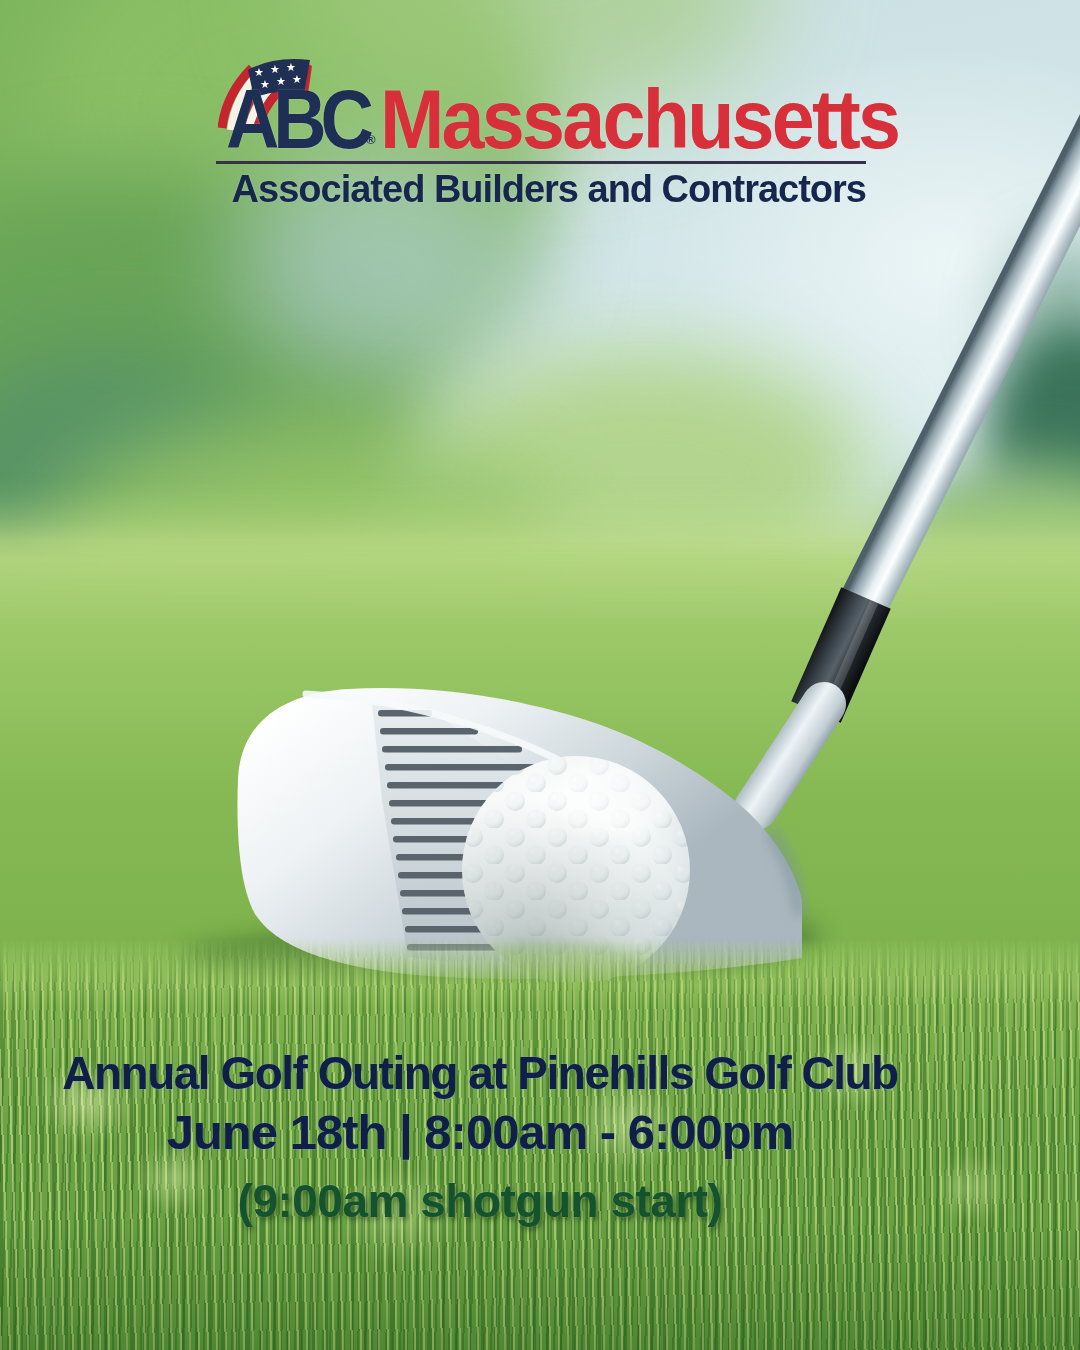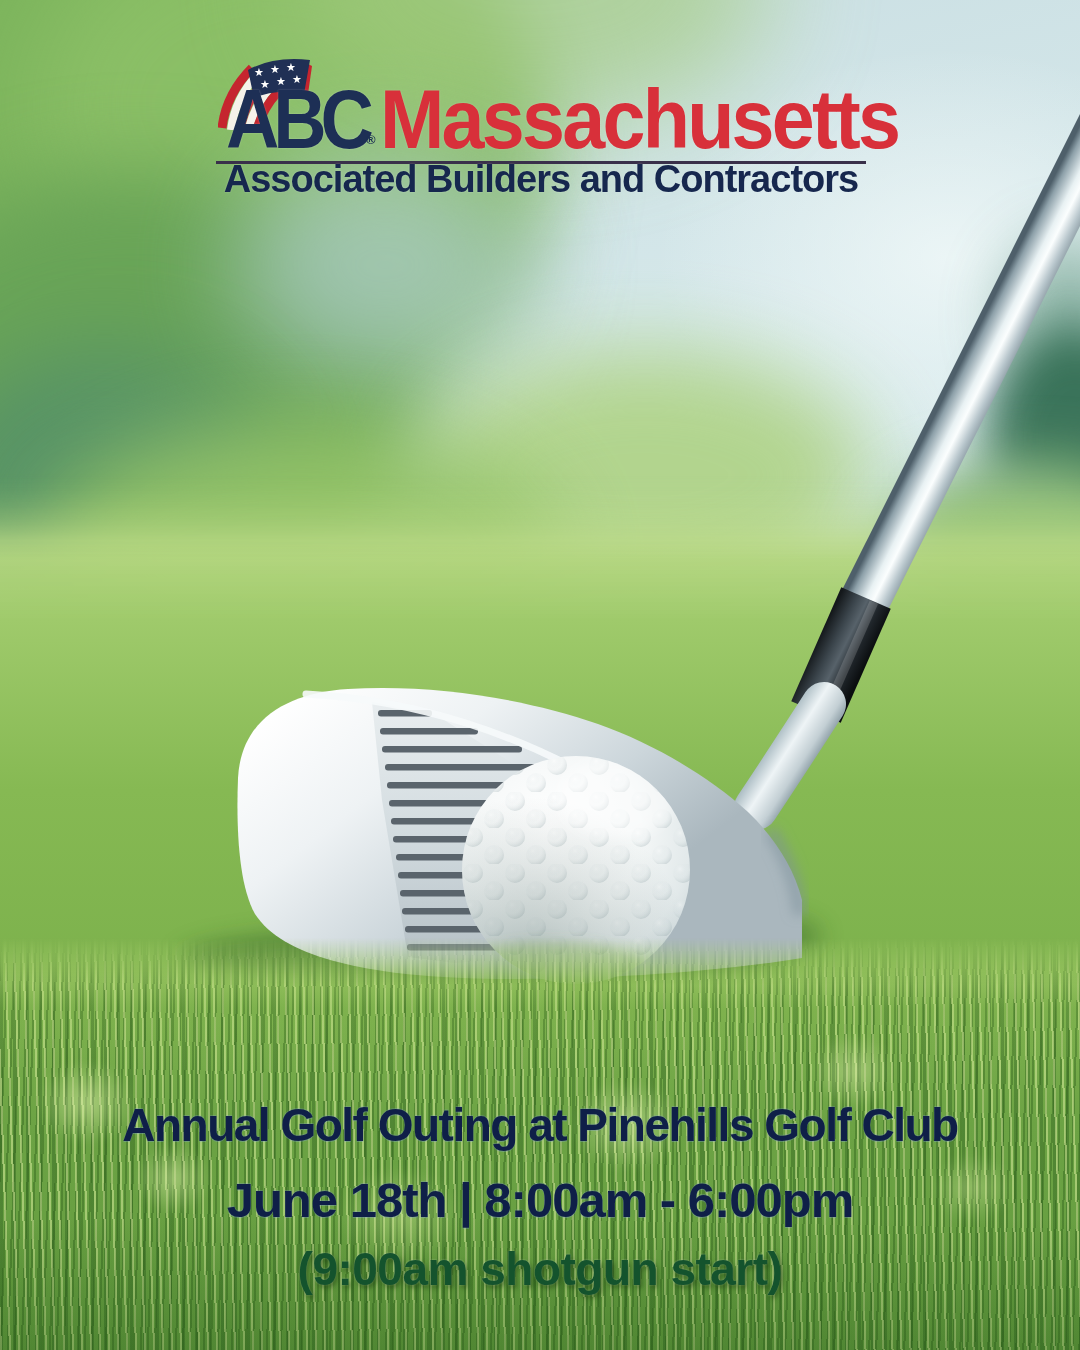--- a/index.html
+++ b/index.html
@@ -64,29 +64,29 @@
   .row1{position:absolute;left:0;top:0;width:680px;height:108px;}
   .flag{position:absolute;left:18px;top:6px;width:94px;height:76px;}
   .abc{position:absolute;left:26px;top:29px;font-size:84px;font-weight:bold;line-height:84px;
        color:#1d2f55;letter-spacing:-7px;transform:scaleX(.88);transform-origin:left top;
        text-shadow:0 0 2px rgba(255,255,255,.3);}
   .reg{position:absolute;left:166px;top:84px;font-size:13px;font-weight:bold;color:#1d2f55;}
   .mass{position:absolute;left:180px;top:29px;font-size:84px;font-weight:bold;line-height:84px;
         color:#d8303a;letter-spacing:-3px;transform:scaleX(.92);transform-origin:left top;
         text-shadow:0 0 2px rgba(255,255,255,.25);}
   .logo-line{position:absolute;left:16px;top:113px;width:650px;height:3px;background:#39304a;}
-  .row2{position:absolute;left:16px;top:109px;width:650px;text-align:center;font-size:38px;
+  .row2{position:absolute;left:16px;top:119px;width:650px;text-align:right;font-size:38px;
         font-weight:bold;color:#16274e;letter-spacing:-1px;line-height:44px;
         text-shadow:0 0 2px rgba(255,255,255,.3);}
 
   
-  .event{left:0;top:1098px;width:1080px;text-align:center;z-index:20;}
+  .event{left:0;top:1046px;width:960px;text-align:center;z-index:20;}
   .l1{font-size:46px;font-weight:bold;color:#0f1f48;letter-spacing:-1.5px;line-height:54px;
       text-shadow:0 1px 0 rgba(130,160,210,.35),0 -1px 0 rgba(130,160,210,.25);}
-  .l2{font-size:49px;font-weight:bold;color:#0f1f48;letter-spacing:-1px;line-height:56px;margin-top:20px;
+  .l2{font-size:49px;font-weight:bold;color:#0f1f48;letter-spacing:-1px;line-height:56px;margin-top:4px;
       text-shadow:0 1px 0 rgba(130,160,210,.35),0 -1px 0 rgba(130,160,210,.25);}
   .l3{font-size:46px;font-weight:bold;color:#14532d;letter-spacing:-.5px;line-height:54px;margin-top:14px;
       text-shadow:2px 3px 5px rgba(25,60,15,.55),0 0 2px rgba(255,255,245,.4);}
 </style>
 </head>
 <body>
 
 <div class="canvas">
 
   <div class="abs sky"></div>

